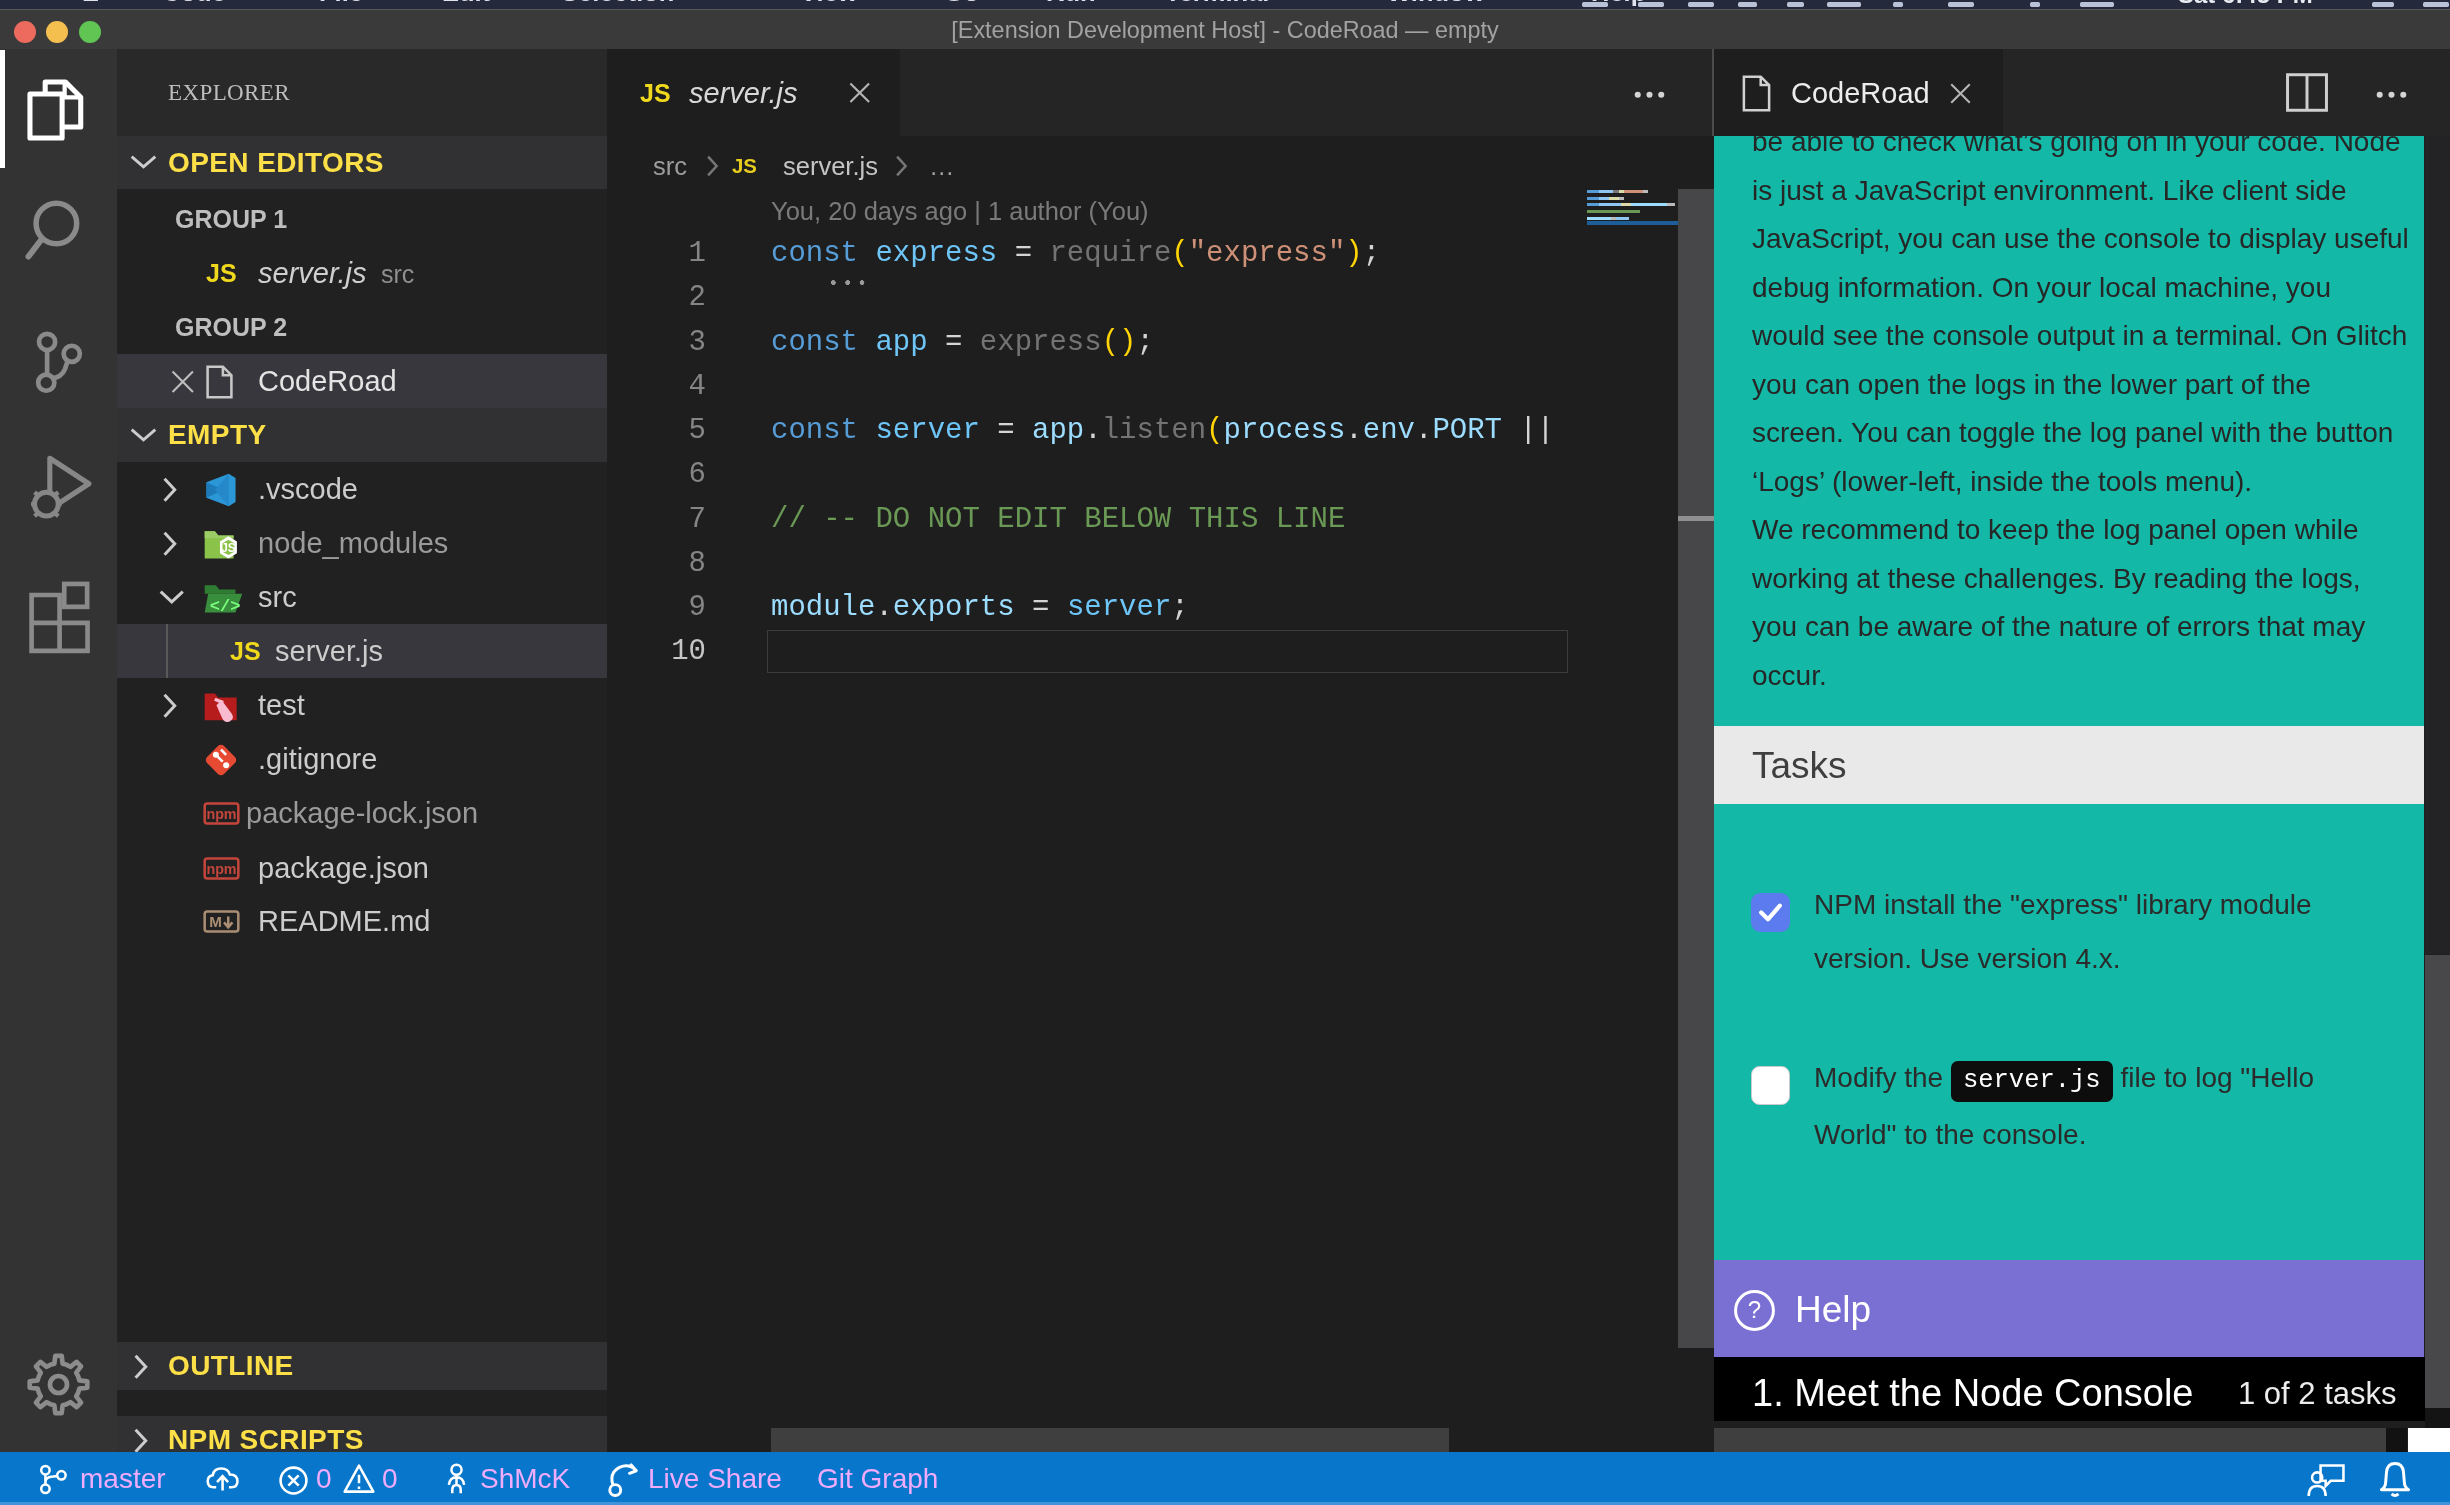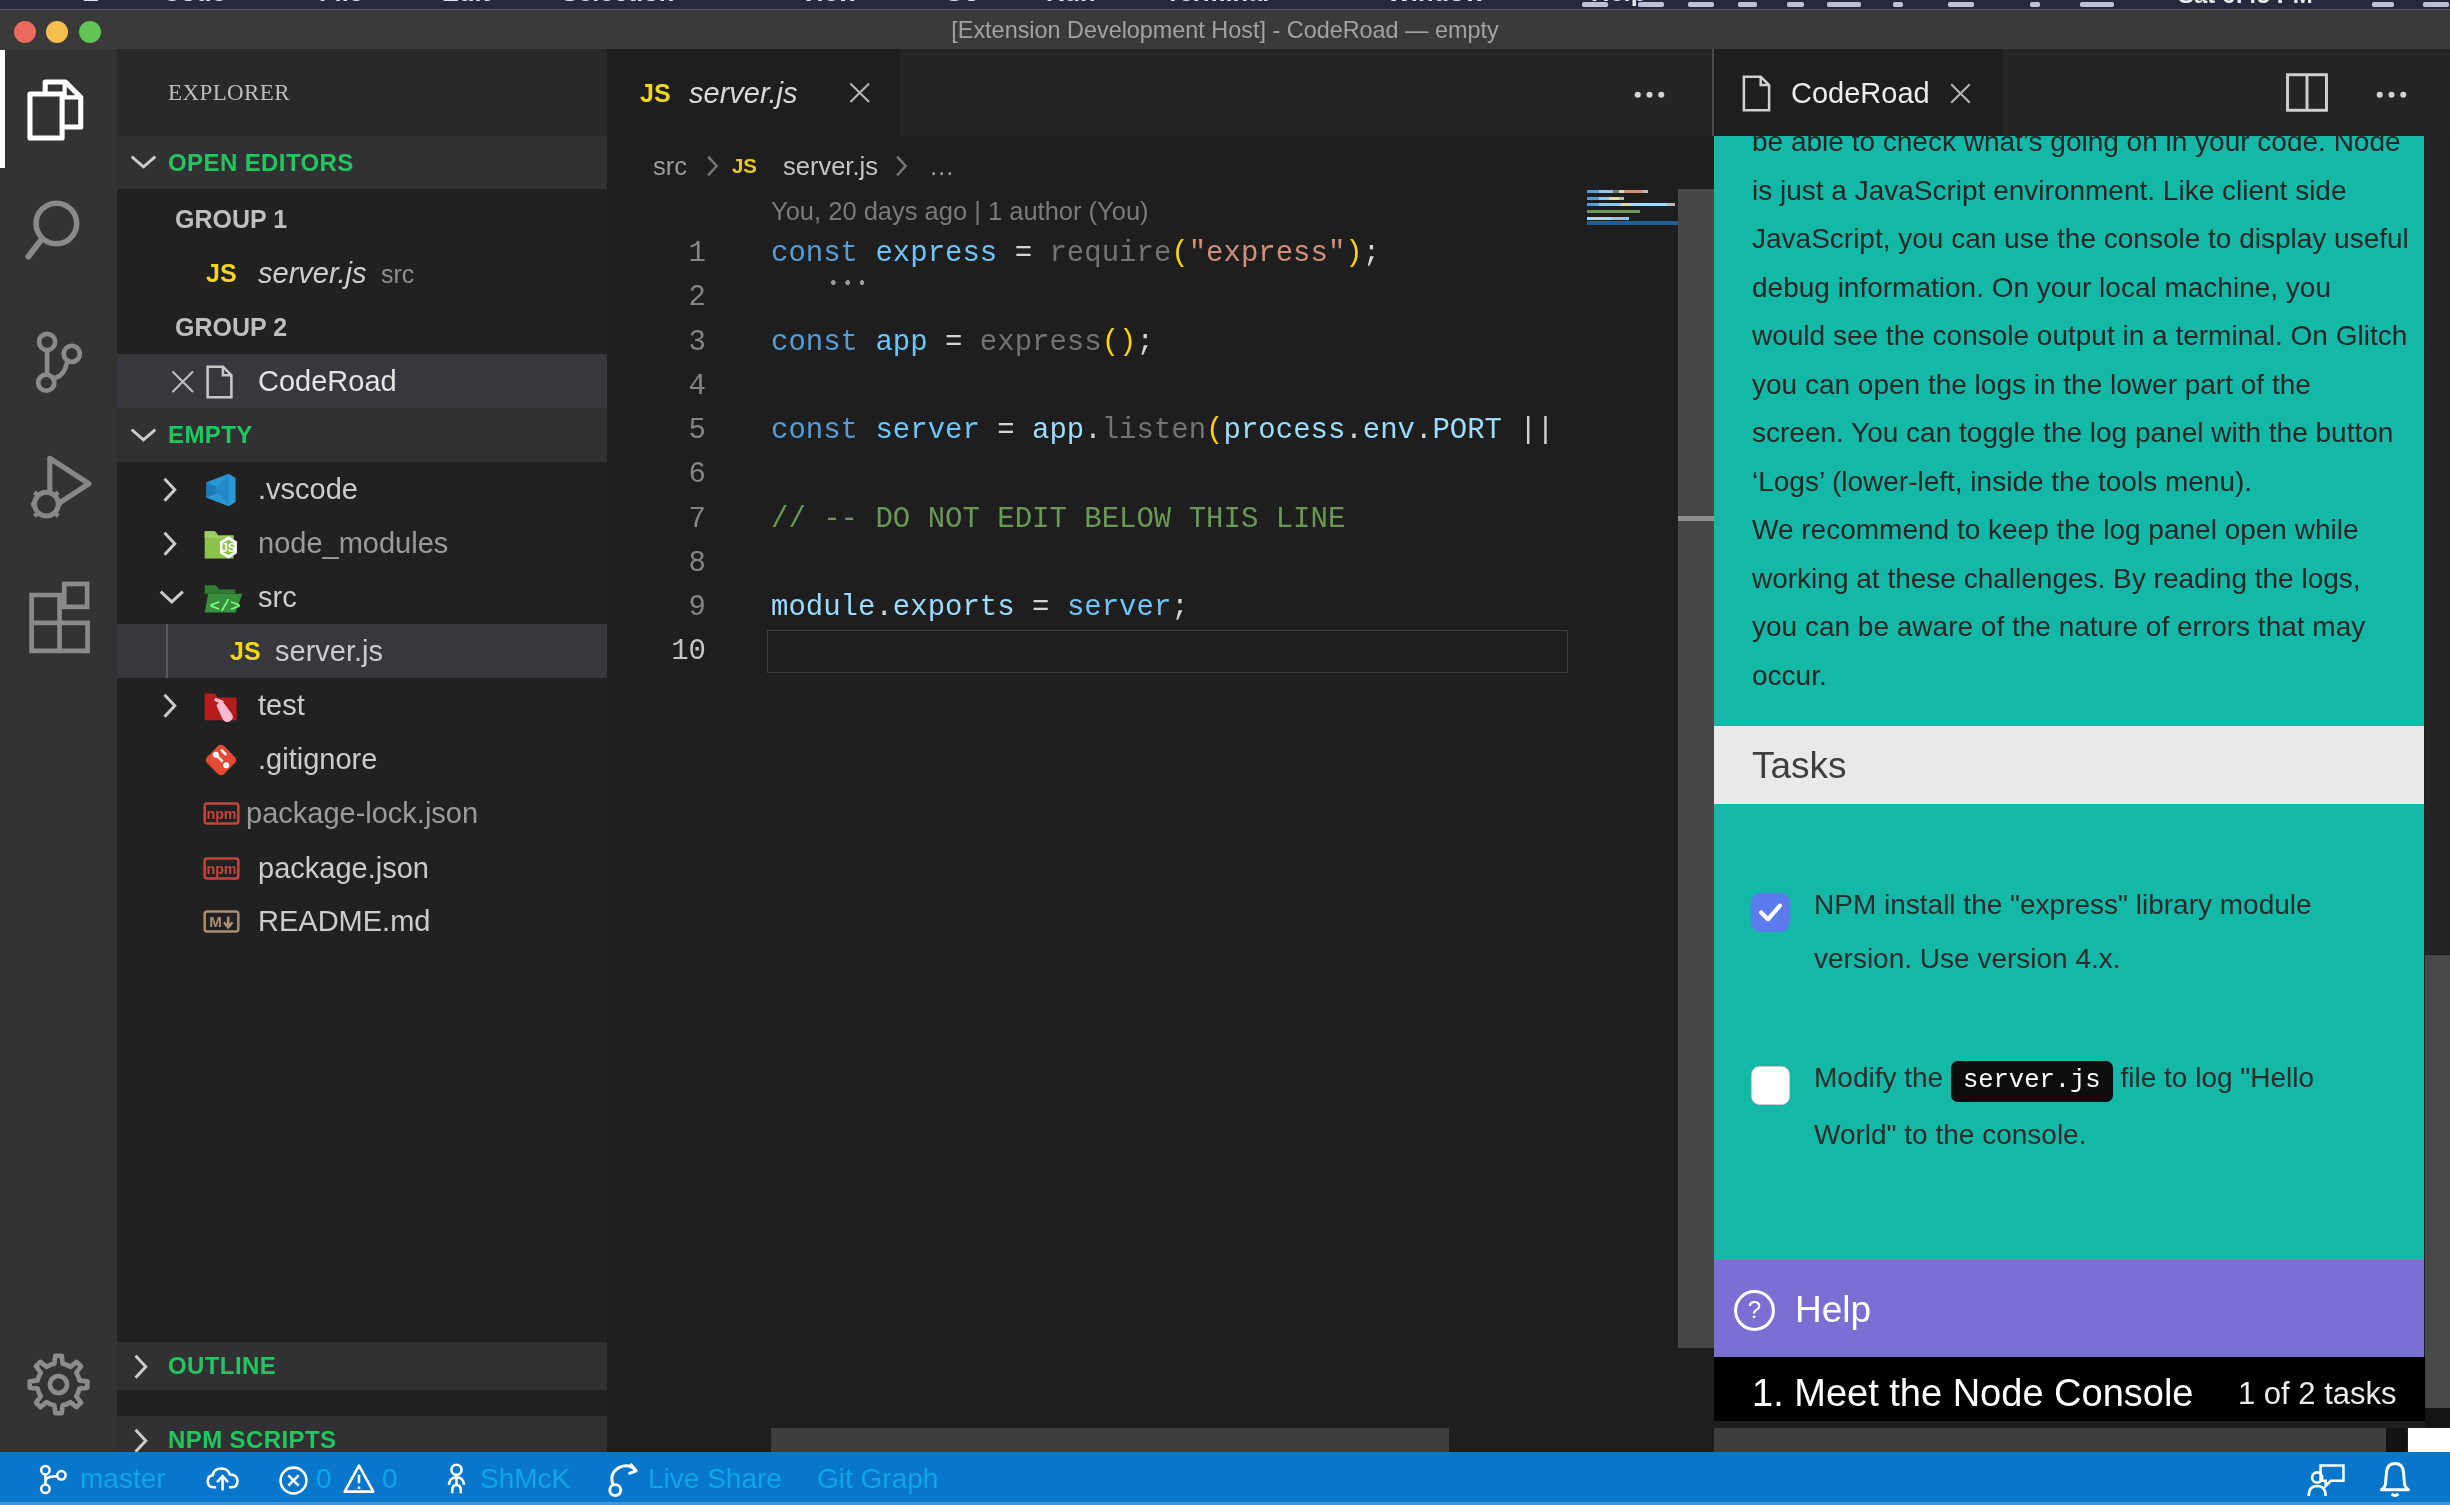--- a/index.html
+++ b/index.html
@@ -13,42 +13,42 @@
   
   #titlebar { position:absolute; left:0; top:9.4px; width:2450px; height:40px; background:#3a3a3b; border-top:0.9px solid #585859; }
   .tl { position:absolute; top:21px; width:22px; height:22px; border-radius:50%; }
   #title-text { position:absolute; top:9.4px; left:0; width:2450px; height:40px; line-height:42px; text-align:center; color:#a2a2a2; font-size:23.4px; }
   
   #activitybar { position:absolute; left:0; top:49px; width:117px; height:1403px; background:#333334; }
   #act-indicator { position:absolute; left:0; top:50px; width:5.1px; height:118px; background:#fff; }
   
   #sidebar { position:absolute; left:117px; top:49px; width:490px; height:1403px; background:#212122; }
   #sb-title { position:absolute; left:117px; top:49px; width:490px; height:87px; background:#29292a;font-family:Liberation Serif, serif; }
-  .sb-head { position:absolute; left:117px; width:490px; background:#313134; color:#22c55e; font-weight:bold; font-size:24px; }
+  .sb-head { position:absolute; left:117px; width:490px; background:#313134; color:#fde047; font-weight:bold; font-size:28px; }
   .row { position:absolute; left:117px; width:490px; height:54px; }
   .row.sel { background:#37373d; }
   .rowtext { position:absolute; font-size:29px; color:#cccccc; white-space:pre; }
   .dim { color:#9b9b9b; }
   .grouplab { position:absolute; left:58px; font-size:25px; font-weight:bold; color:#bebebe; }
   .chev { position:absolute; }
   
   #editor1 { position:absolute; left:607px; top:49px; width:1108px; height:1403px; background:#1e1e1e; }
   #tabbar1 { position:absolute; left:607px; top:49px; width:1108px; height:87px; background:#252526; }
   #tab1 { position:absolute; left:607px; top:49px; width:293px; height:87px; background:#1e1e1e; }
   #breadcrumb { position:absolute; left:607px; top:136px; width:1108px; height:60px; color:#9d9d9d; font-size:25.5px; line-height:60px; }
   .codeline { position:absolute; left:771px; height:44px; line-height:44px; font-family:"Liberation Mono", monospace; font-size:29px; white-space:pre; color:#d4d4d4; }
   .lnum { position:absolute; left:607px; width:99px; height:44px; line-height:44px; font-family:"Liberation Mono", monospace; font-size:29px; color:#858585; text-align:right; }
   .kw{color:#569cd6}.vn{color:#6ec5f7}.vb{color:#9cdcfe}.fn{color:#737373}.st{color:#ce9178}.br{color:#ffd405}.cm{color:#6a9955}.op{color:#d4d4d4}
   
   #group2-tabbar { position:absolute; left:1714px; top:49px; width:736px; height:87px; background:#252526; }
   #tab2 { position:absolute; left:1714px; top:49px; width:289px; height:87px; background:#1e1e1e; }
   #webview { position:absolute; left:1714px; top:136px; width:710px; height:1124px; background:#14b8a6; overflow:hidden; }
   .wline { position:absolute; left:38px; width:706px; height:48px; line-height:48px; font-size:28px; color:#262626; white-space:pre; }
   #statusbar { position:absolute; left:0; top:1452px; width:2450px; height:54px; background:#0877cb; color:#fff; }
-  .sbitem { position:absolute; top:1452px; height:54px; line-height:54px; font-size:28px; color:#0ea5e9; white-space:pre; }
+  .sbitem { position:absolute; top:1452px; height:54px; line-height:54px; font-size:28px; color:#f0abfc; white-space:pre; }
 </style>
 </head>
 <body>
 <div id="behind-top"></div>
 <div id="menubar">
     <span style="position:absolute;left:81px;top:-22px;font-size:25.5px;font-weight:bold;color:#dfe3ec;"></span>
     <span style="position:absolute;left:162px;top:-22px;font-size:25.5px;font-weight:bold;color:#dfe3ec;">Code</span>
     <span style="position:absolute;left:319px;top:-22px;font-size:25.5px;font-weight:bold;color:#dfe3ec;">File</span>
     <span style="position:absolute;left:442px;top:-22px;font-size:25.5px;font-weight:bold;color:#dfe3ec;">Edit</span>
     <span style="position:absolute;left:561px;top:-22px;font-size:25.5px;font-weight:bold;color:#dfe3ec;">Selection</span>

